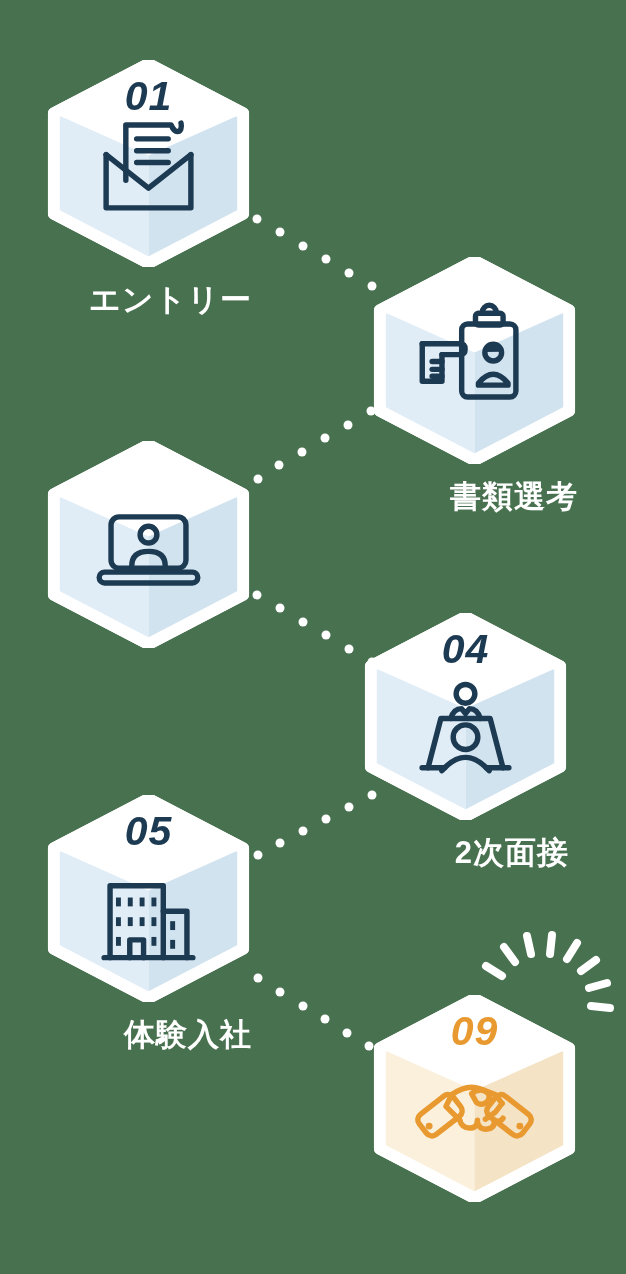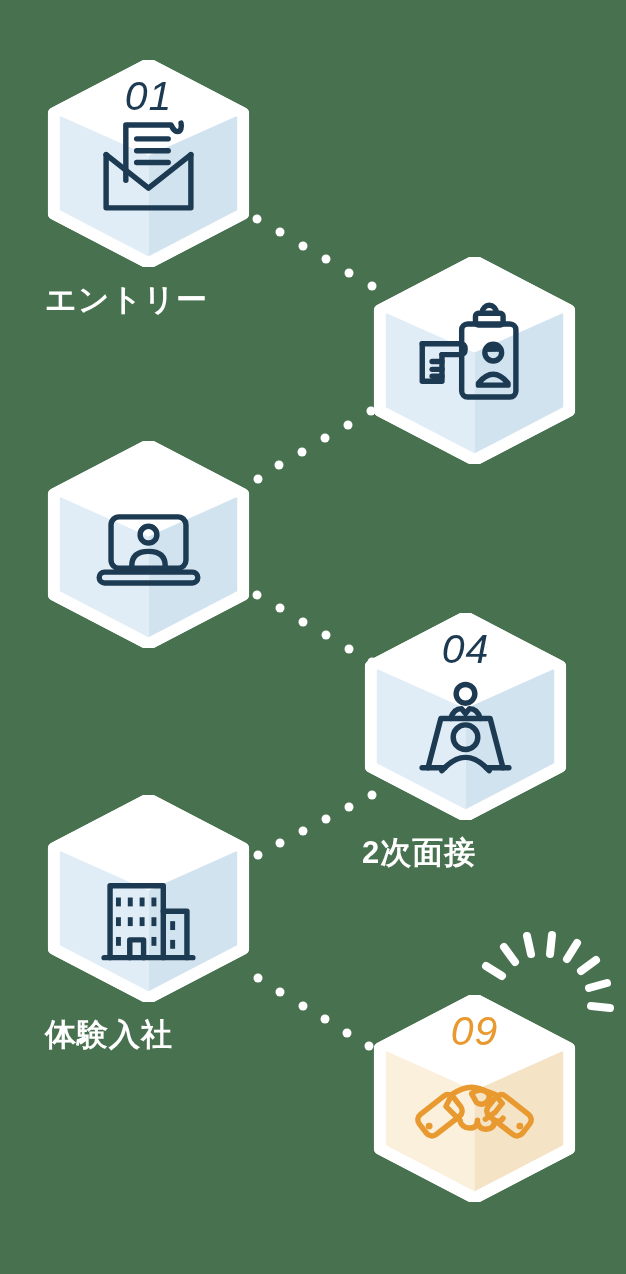--- a/index.html
+++ b/index.html
@@ -7,36 +7,36 @@
     width:626px;height:1274px;position:relative;overflow:hidden;
     background:var(--bg,#48714F);
     font-family:"Liberation Sans","DejaVu Sans",sans-serif;
   }
   .overlay{position:absolute;left:0;top:0;width:626px;height:1274px;pointer-events:none}
   .step{position:absolute;width:207px}
   .hex{position:relative;width:207px;height:207px}
   .hex svg{display:block}
   .num{
     position:absolute;top:13px;left:0;width:100%;text-align:center;
-    font-size:41px;font-weight:normal;font-style:italic;letter-spacing:1px;
+    font-size:41px;font-weight:bold;font-style:italic;letter-spacing:1px;
     color:var(--navy,#1C3A52);
   }
   .step.highlight .num{color:var(--orange,#E8992F)}
   .face-left{fill:var(--face-left-blue,#E0EDF7)}
   .face-right{fill:var(--face-right-blue,#D2E3F0)}
   .highlight .face-left{fill:var(--face-left-tan,#FBF0DC)}
   .highlight .face-right{fill:var(--face-right-tan,#F5E3C6)}
   .cube-base{fill:#fff;stroke:#fff;stroke-width:12;stroke-linejoin:round}
   .cube-border{fill:none;stroke:#fff;stroke-width:12;stroke-linejoin:round}
   .icon{stroke:var(--navy,#1C3A52);fill:none;stroke-width:5.5;stroke-linecap:round;stroke-linejoin:round}
   .icon .fillpart{fill:var(--navy,#1C3A52);stroke:none}
   .highlight .icon{stroke:var(--orange,#E8992F)}
   .highlight .icon .fillpart{fill:var(--orange,#E8992F)}
   .label{
-    margin-top:12px;width:100%;text-align:left;
+    margin-top:12px;width:100%;text-align:right;
     font-size:31px;font-weight:bold;letter-spacing:1px;color:#fff;
   }
 </style>
 </head>
 <body>
 
 <svg class="overlay" width="626" height="1274" viewBox="0 0 626 1274">
   <g fill="#FFFFFF">
     <circle cx="257" cy="219" r="4.5"></circle>
       <circle cx="280" cy="232" r="4.5"></circle>
@@ -137,20 +137,21 @@
           <path d="M113,57 v-1 a7,7 0 0 1 14,0 v1"></path>
           <circle cx="124" cy="97" r="8.5"></circle>
           <path class="fillpart" d="M115.5,96 a8.5,8.5 0 0 1 17,0 l-17,0.5 Z"></path>
           <path d="M109,128 q15,-18 30,0 v2 h-30 Z"></path>
           <path d="M52,88 H90 q5.5,0 5.5,5.5 q0,5.5 -5.5,5.5 H72"></path>
           <path d="M52,88 V126 H72 V99"></path>
           <path d="M72,106 h-10 M72,114 h-10 M72,121 h-10"></path>
         </g>
       </svg>
     </div>
+    <div class="label">書類選考</div>
   </div>
 
   <div class="step" style="left:45px;top:441px">
     <div class="hex">
       <svg width="207" height="207" viewBox="0 0 210 210">
         <defs>
             <clipPath id="hexclip3">
               <path d="M105,4 L201,54 L201,156 L105,206 L9,156 L9,54 Z"></path>
             </clipPath>
           </defs>
@@ -226,20 +227,21 @@
             <rect x="96" y="124" width="5" height="9"></rect>
               <rect x="108" y="124" width="5" height="9"></rect>
             <rect x="72" y="144" width="5" height="9"></rect>
               <rect x="108" y="144" width="5" height="9"></rect>
             <rect x="127" y="128" width="5" height="9"></rect>
               <rect x="127" y="147" width="5" height="9"></rect>
           </g>
           <path d="M86,165 V147 H100 V165"></path>
         </g>
       </svg>
+      <div class="num">05</div>
     </div>
     <div class="label">体験入社</div>
   </div>
 
   <div class="step highlight" style="left:371px;top:995px">
     <div class="hex">
       <svg width="207" height="207" viewBox="0 0 210 210">
         <defs>
             <clipPath id="hexclip6">
               <path d="M105,4 L201,54 L201,156 L105,206 L9,156 L9,54 Z"></path>

